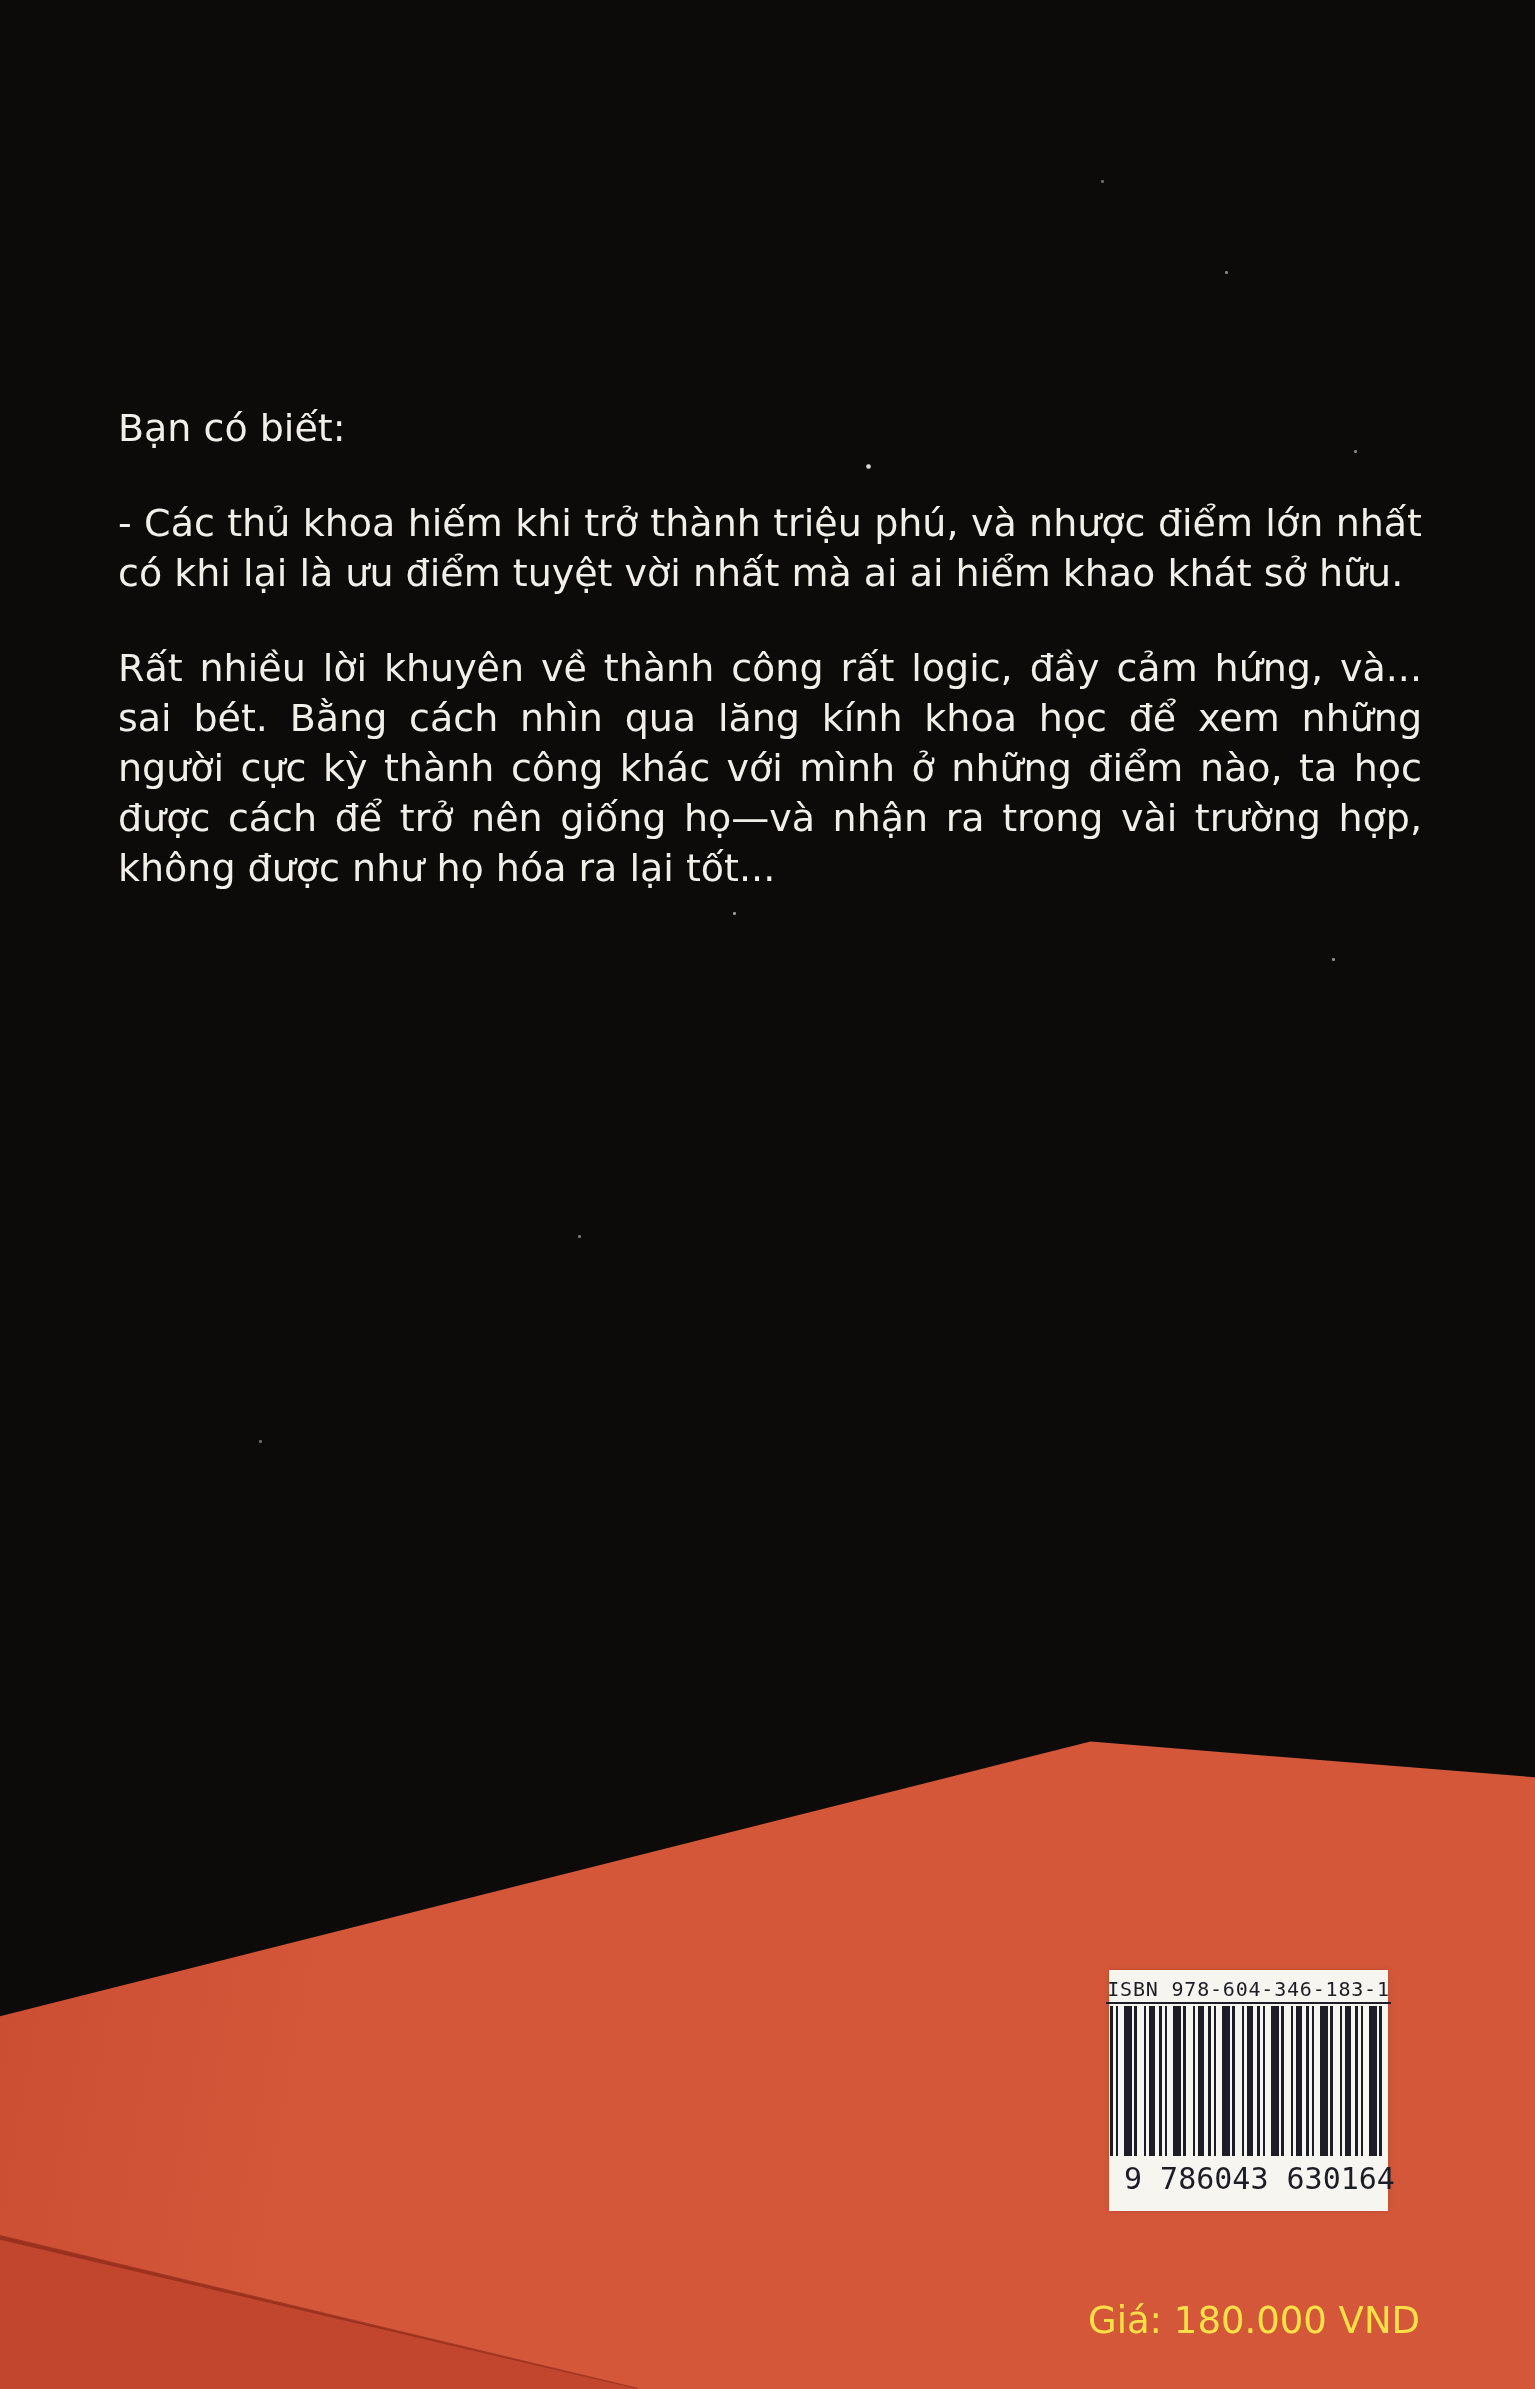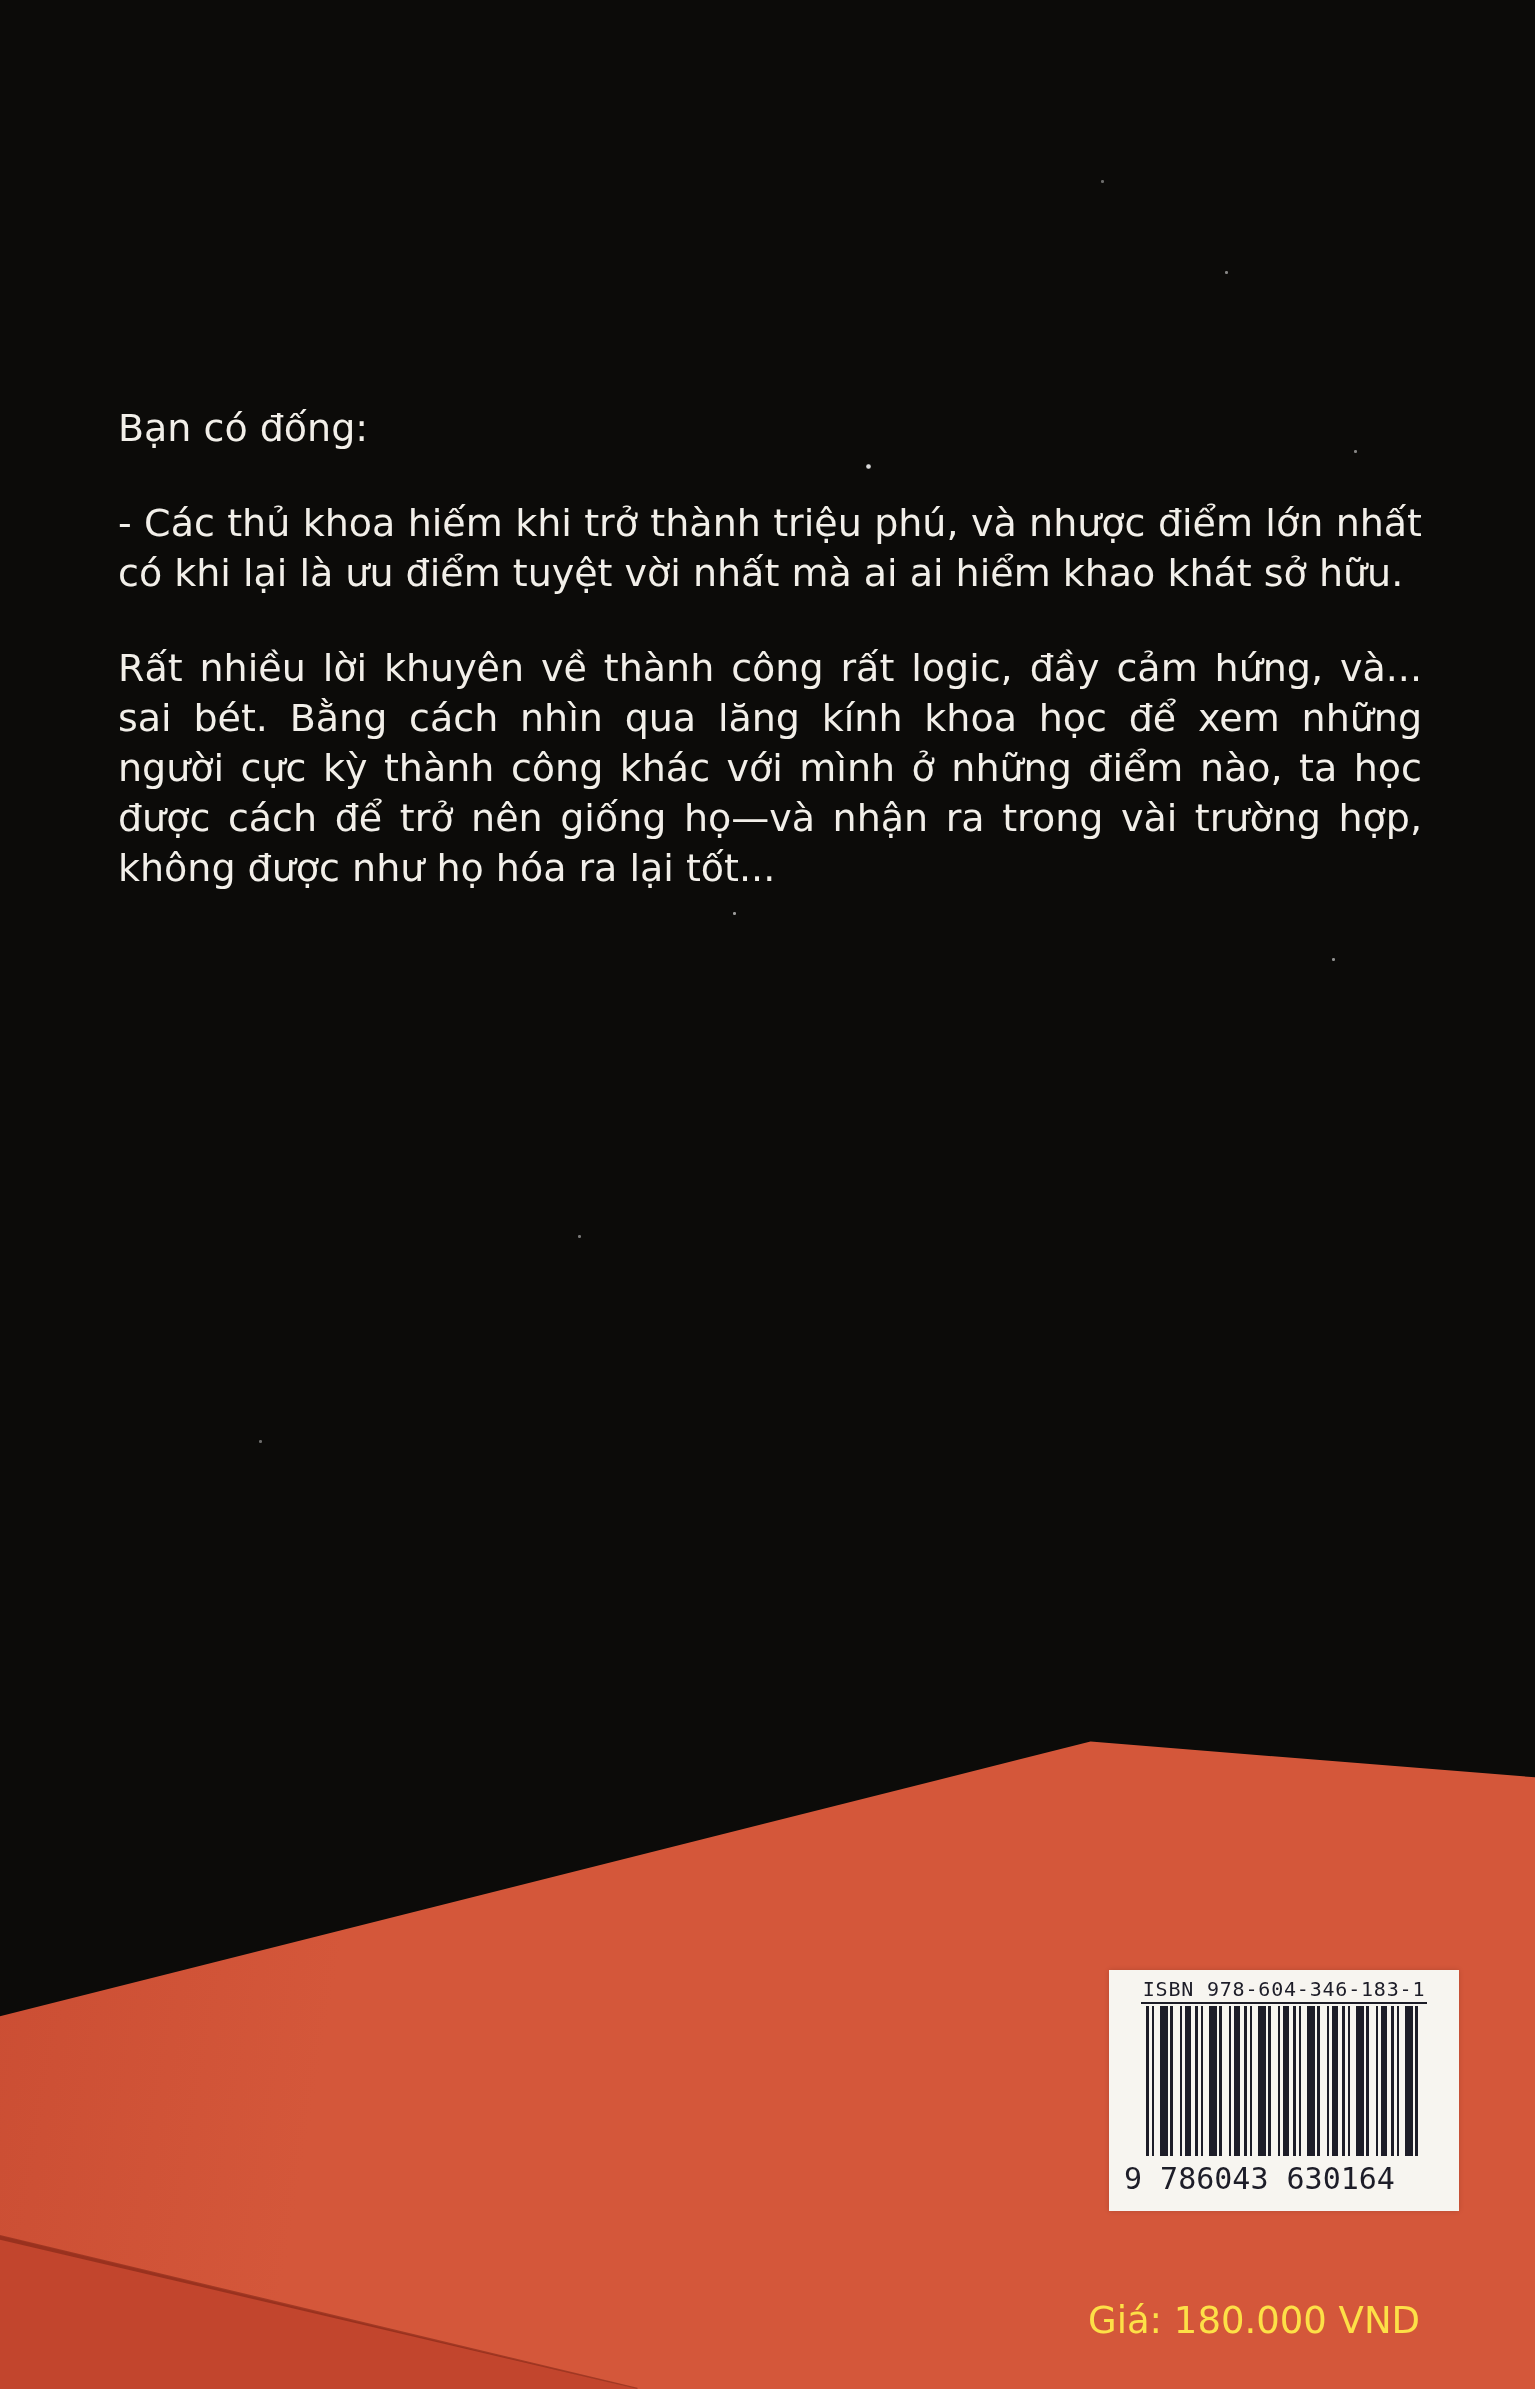--- a/index.html
+++ b/index.html
@@ -54,21 +54,21 @@
     font-size: 38px; line-height: 50px;
     text-align: justify;
   }
   .text-block p { margin: 0 0 45px 0; }
   .text-block p:last-child { margin-bottom: 0; }
   .heading { text-align: left; }
 
   
   .barcode-box {
     position: absolute;
-    left: 1109px; top: 1970px; width: 350px; height: 241px;
+    left: 1109px; top: 1970px; width: 279px; height: 241px;
     background: #f7f5f0;
     box-shadow: 0 0 5px rgba(0,0,0,.15);
     display: flex; flex-direction: column; align-items: center;
     box-sizing: border-box; padding: 6.7px 15px 8.4px 15px;
   }
   .isbn-label {
     font-family: "DejaVu Sans Mono", "Liberation Mono", monospace;
     font-size: 20px; letter-spacing: 0.8px; color: #1d1d28;
     border-bottom: 2.5px solid #1d1d28;
     padding: 0 1.7px 1.7px 1.7px; white-space: nowrap;
@@ -103,21 +103,21 @@
 <body>
 
 <div class="page">
 
   <div class="orange-band"></div>
   <div class="red-triangle"></div>
   <div class="crease-line"></div>
   <div class="specks"></div>
 
   <div class="text-block">
-    <p class="heading">Bạn có đống:</p>
+    <p class="heading">Bạn có biết:</p>
     <p>- Các thủ khoa hiếm khi trở thành triệu phú, và nhược điểm lớn nhất có khi lại là ưu điểm tuyệt vời nhất mà ai ai hiểm khao khát sở hữu.</p>
     <p>Rất nhiều lời khuyên về thành công rất logic, đầy cảm hứng, và... sai bét. Bằng cách nhìn qua lăng kính khoa học để xem những người cực kỳ thành công khác với mình ở những điểm nào, ta học được cách để trở nên giống họ—và nhận ra trong vài trường hợp, không được như họ hóa ra lại tốt...</p>
   </div>
 
   <div class="barcode-box">
     <div class="isbn-label">ISBN 978-604-346-183-1</div>
     <div class="bars"></div>
     <div class="barcode-number">9 786043 630164</div>
   </div>
 

